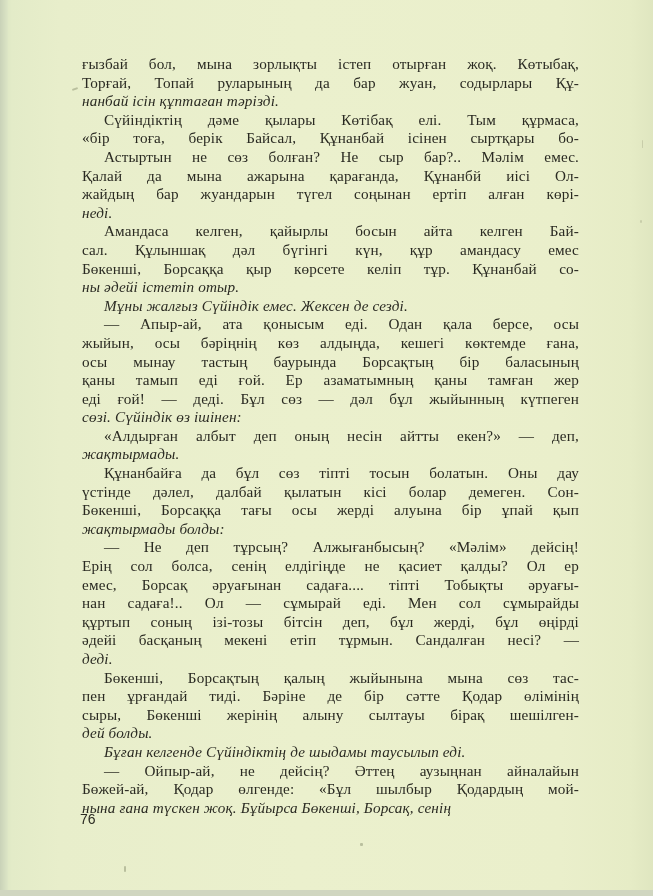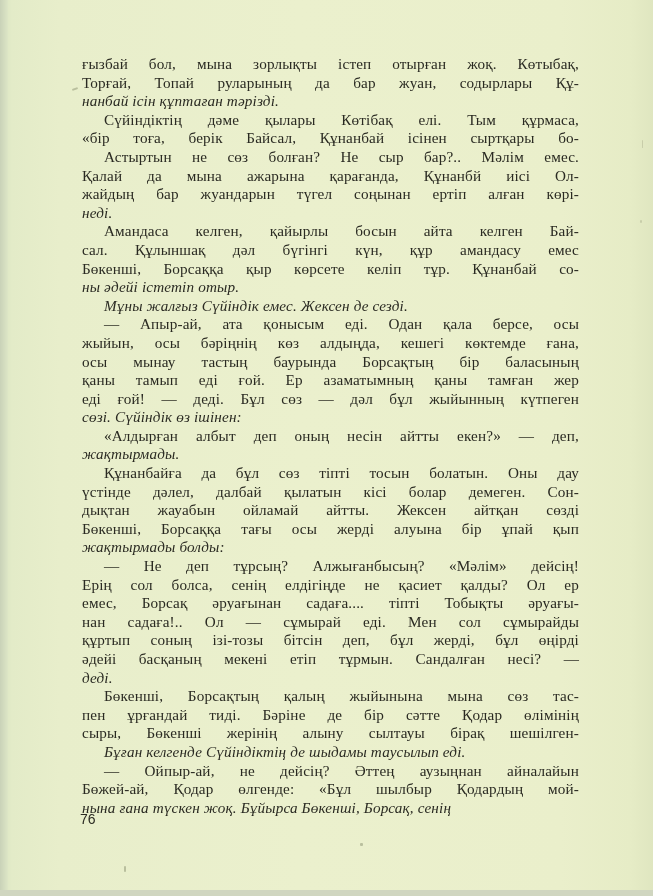--- a/index.html
+++ b/index.html
@@ -121,37 +121,37 @@
         <span class="line">еді ғой! — деді. Бұл сөз — дәл бұл жыйынның күтпеген</span>
         <span class="line last">сөзі. Сүйіндік өз ішінен:</span>
       </div>
       <div class="para">
         <span class="line first-indent">«Алдырған албыт деп оның несін айтты екен?» — деп,</span>
         <span class="line last">жақтырмады.</span>
       </div>
       <div class="para">
         <span class="line first-indent">Құнанбайға да бұл сөз тіпті тосын болатын. Оны дау</span>
         <span class="line">үстінде дәлел, далбай қылатын кісі болар демеген. Сон-</span>
-        <span class="line">дықтан жауабын ойламай айтты. Жексен айтқан сөзді</span>
         <span class="line">Бөкенші, Борсаққа тағы осы жерді алуына бір ұпай қып</span>
         <span class="line last">жақтырмады болды:</span>
       </div>
       <div class="para">
         <span class="line first-indent">— Не деп тұрсың? Алжығанбысың? «Мәлім» дейсің!</span>
         <span class="line">Ерің сол болса, сенің елдігіңде не қасиет қалды? Ол ер</span>
         <span class="line">емес, Борсақ әруағынан садаға.... тіпті Тобықты әруағы-</span>
         <span class="line">нан садаға!.. Ол — сұмырай еді. Мен сол сұмырайды</span>
         <span class="line">құртып соның ізі-тозы бітсін деп, бұл жерді, бұл өңірді</span>
         <span class="line">әдейі басқаның мекені етіп тұрмын. Сандалған несі? —</span>
         <span class="line last">деді.</span>
       </div>
       <div class="para">
         <span class="line first-indent">Бөкенші, Борсақтың қалың жыйынына мына сөз тас-</span>
         <span class="line">пен ұрғандай тиді. Бәріне де бір сәтте Қодар өлімінің</span>
         <span class="line">сыры, Бөкенші жерінің алыну сылтауы бірақ шешілген-</span>
+        <span class="line last">дей болды.</span>
       </div>
       <div class="para">
         <span class="line first-indent last">Бұған келгенде Сүйіндіктің де шыдамы таусылып еді.</span>
       </div>
       <div class="para">
         <span class="line first-indent">— Ойпыр-ай, не дейсің? Әттең аузыңнан айналайын</span>
         <span class="line">Бөжей-ай, Қодар өлгенде: «Бұл шылбыр Қодардың мой-</span>
         <span class="line last">нына ғана түскен жоқ. Бұйырса Бөкенші, Борсақ, сенің</span>
       </div>
     </div>

